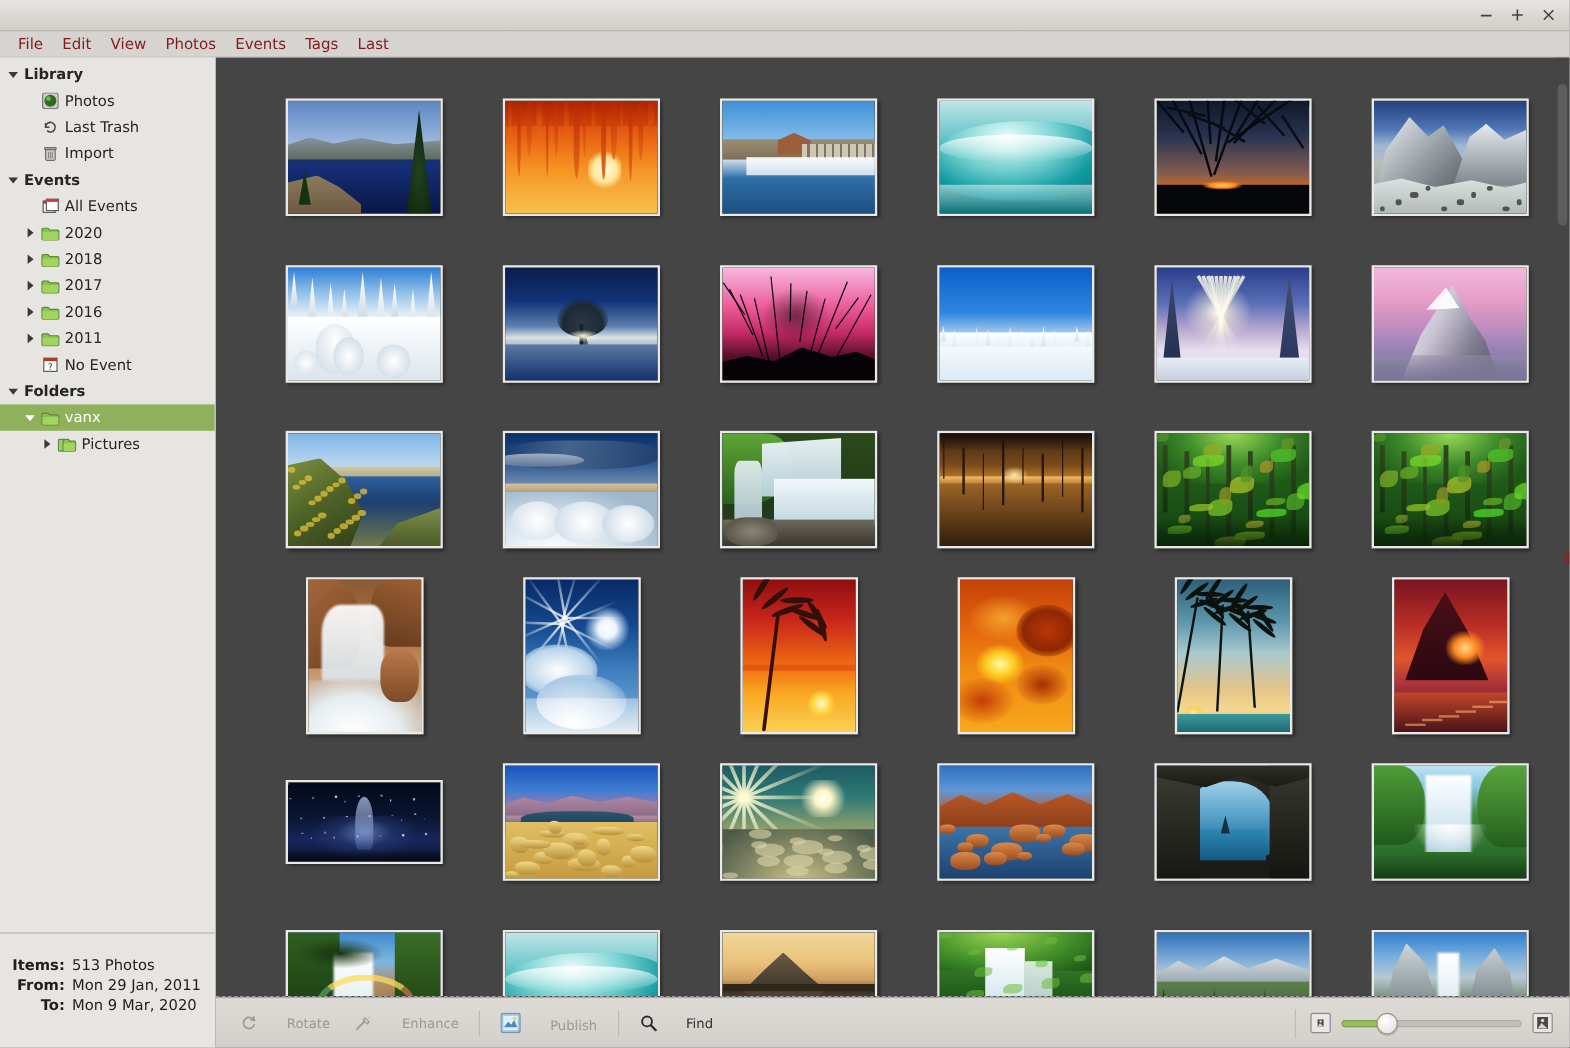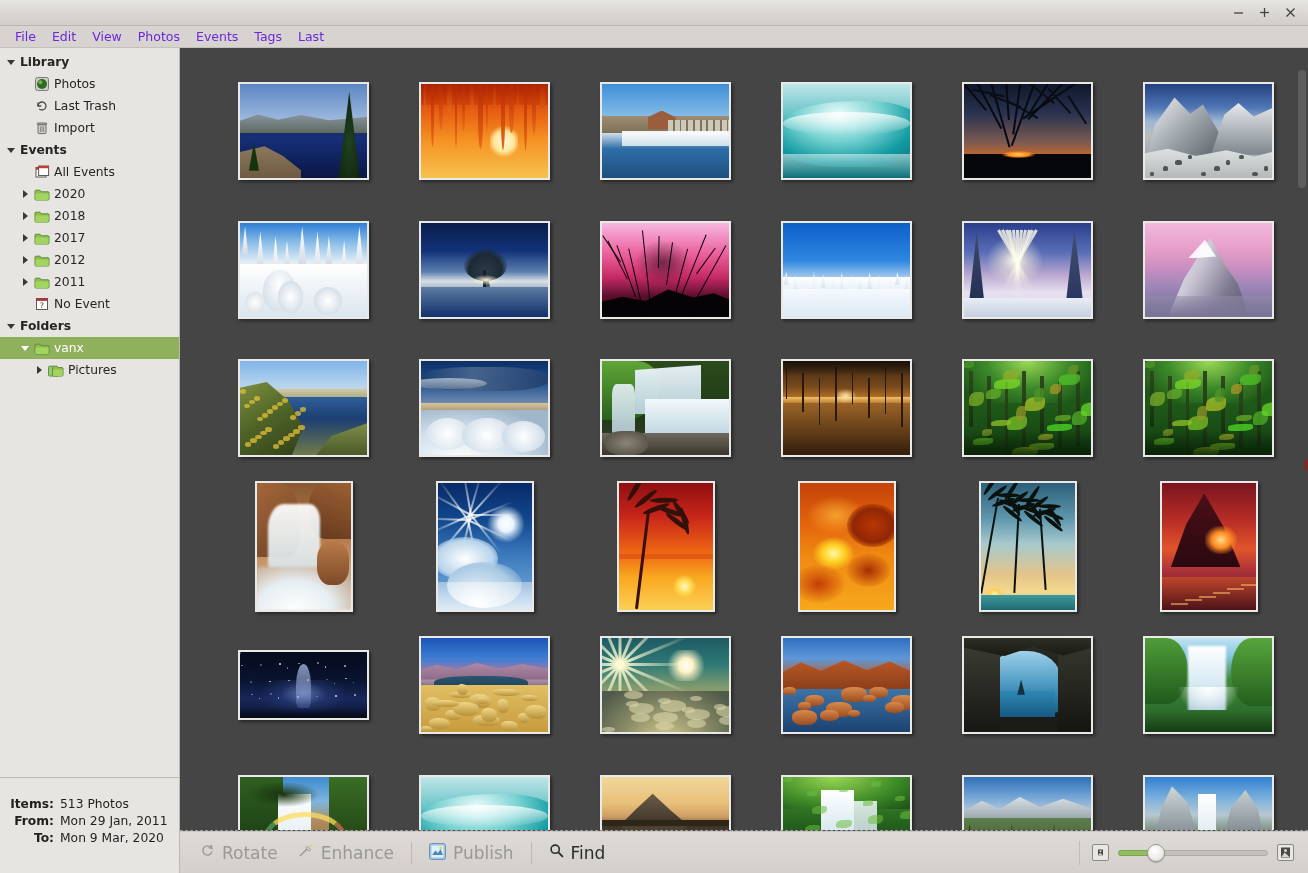--- a/index.html
+++ b/index.html
@@ -38,21 +38,21 @@
 
   
   .menubar {
     height: 22px; flex: 0 0 22px;
     background: #d6d3d0;
     display: flex; align-items: center;
     padding-left: 7px;
     border-bottom: 1px solid #c3c0bc;
   }
   .menu-item {
-    font-size: 12.5px; color: #6d28d9;
+    font-size: 12.5px; color: #7f1d1d;
     padding: 2px 8px 3px 8px; cursor: default;
     border-radius: 2px;
   }
 
   
   .body { flex: 1 1 auto; display: flex; min-height: 0; }
 
   
   .sidebar-col {
     width: 180px; flex: 0 0 180px;
@@ -149,22 +149,22 @@
 
   
   .toolbar {
     flex: 0 0 42px; height: 42px;
     background: linear-gradient(to bottom,#dedbd7 0%, #d3d0cc 100%);
     display: flex; align-items: center;
     padding: 0 10px 0 10px;
     border-top: 1px solid #cac7c3;
   }
   .tbtn {
-    display: flex; align-items: flex-start; gap: 7px;
-    padding: 4px 10px; font-size: 17px; color: #4c4a47;
+    display: flex; align-items: flex-end; gap: 24px;
+    padding: 4px 10px; font-size: 11px; color: #4c4a47;
     cursor: default; border-radius: 3px;
   }
   .tbtn.disabled { color: #9b9894; }
   .tbtn.enabled { color: #2d2c2a; }
   .tsep { width: 1px; height: 22px; background: #bdbab6; margin: 0 7px; }
   .tspacer { flex: 1 1 auto; }
 
   .zoomwrap { display: flex; align-items: center; gap: 9px; padding-right: 4px; }
   .zicon {
     width: 17px; height: 17px; border: 1px solid #8d8a86;
@@ -337,21 +337,21 @@
             <div style="width: 14px; flex: 0 0 auto;"></div>
             <div class="tw">
               <div class="tri"></div>
             </div>
             <div class="ic">
               <svg width="16" height="13" viewBox="0 0 16 13">
                 <path d="M1 3.2 A1 1 0 0 1 2 2.2 H6 L7.4 3.8 H14 A1 1 0 0 1 15 4.8 V11 A1 1 0 0 1 14 12 H2 A1 1 0 0 1 1 11 Z" fill="#8cc152" stroke="#5e8a33"></path>
                 <path d="M1.4 5.4 H14.6 V11 A1 1 0 0 1 13.6 12 H2.4 A1 1 0 0 1 1.4 11 Z" fill="#a2d45f" stroke="none"></path>
               </svg>
             </div>
-            <div class="lbl">2012</div>
+            <div class="lbl">2016</div>
           </div>
           <div class="trow">
             <div style="width: 14px; flex: 0 0 auto;"></div>
             <div class="tw">
               <div class="tri"></div>
             </div>
             <div class="ic">
               <svg width="16" height="13" viewBox="0 0 16 13">
                 <path d="M1 3.2 A1 1 0 0 1 2 2.2 H6 L7.4 3.8 H14 A1 1 0 0 1 15 4.8 V11 A1 1 0 0 1 14 12 H2 A1 1 0 0 1 1 11 Z" fill="#8cc152" stroke="#5e8a33"></path>
                 <path d="M1.4 5.4 H14.6 V11 A1 1 0 0 1 13.6 12 H2.4 A1 1 0 0 1 1.4 11 Z" fill="#a2d45f" stroke="none"></path>

